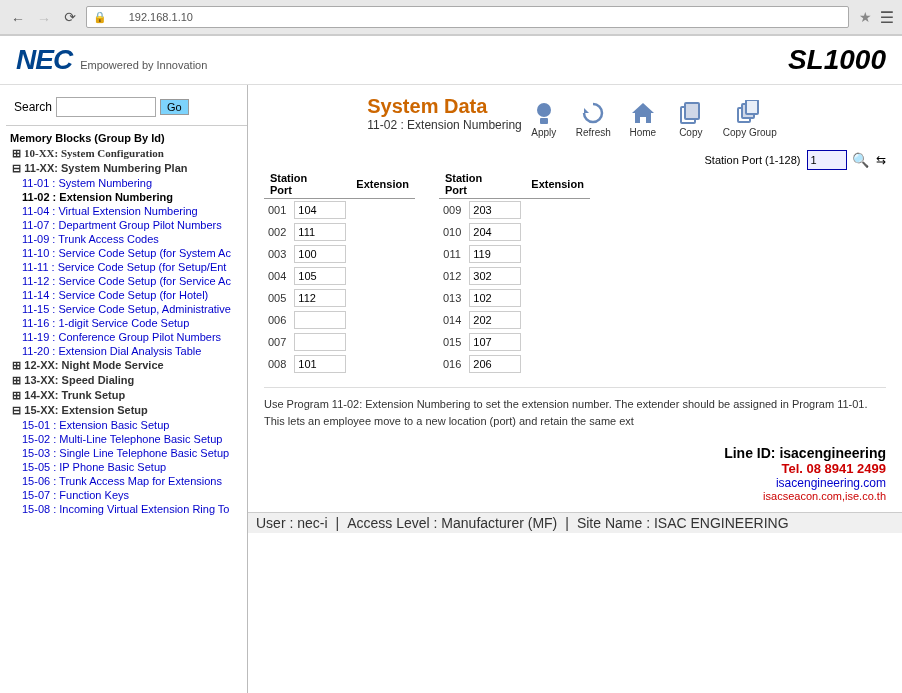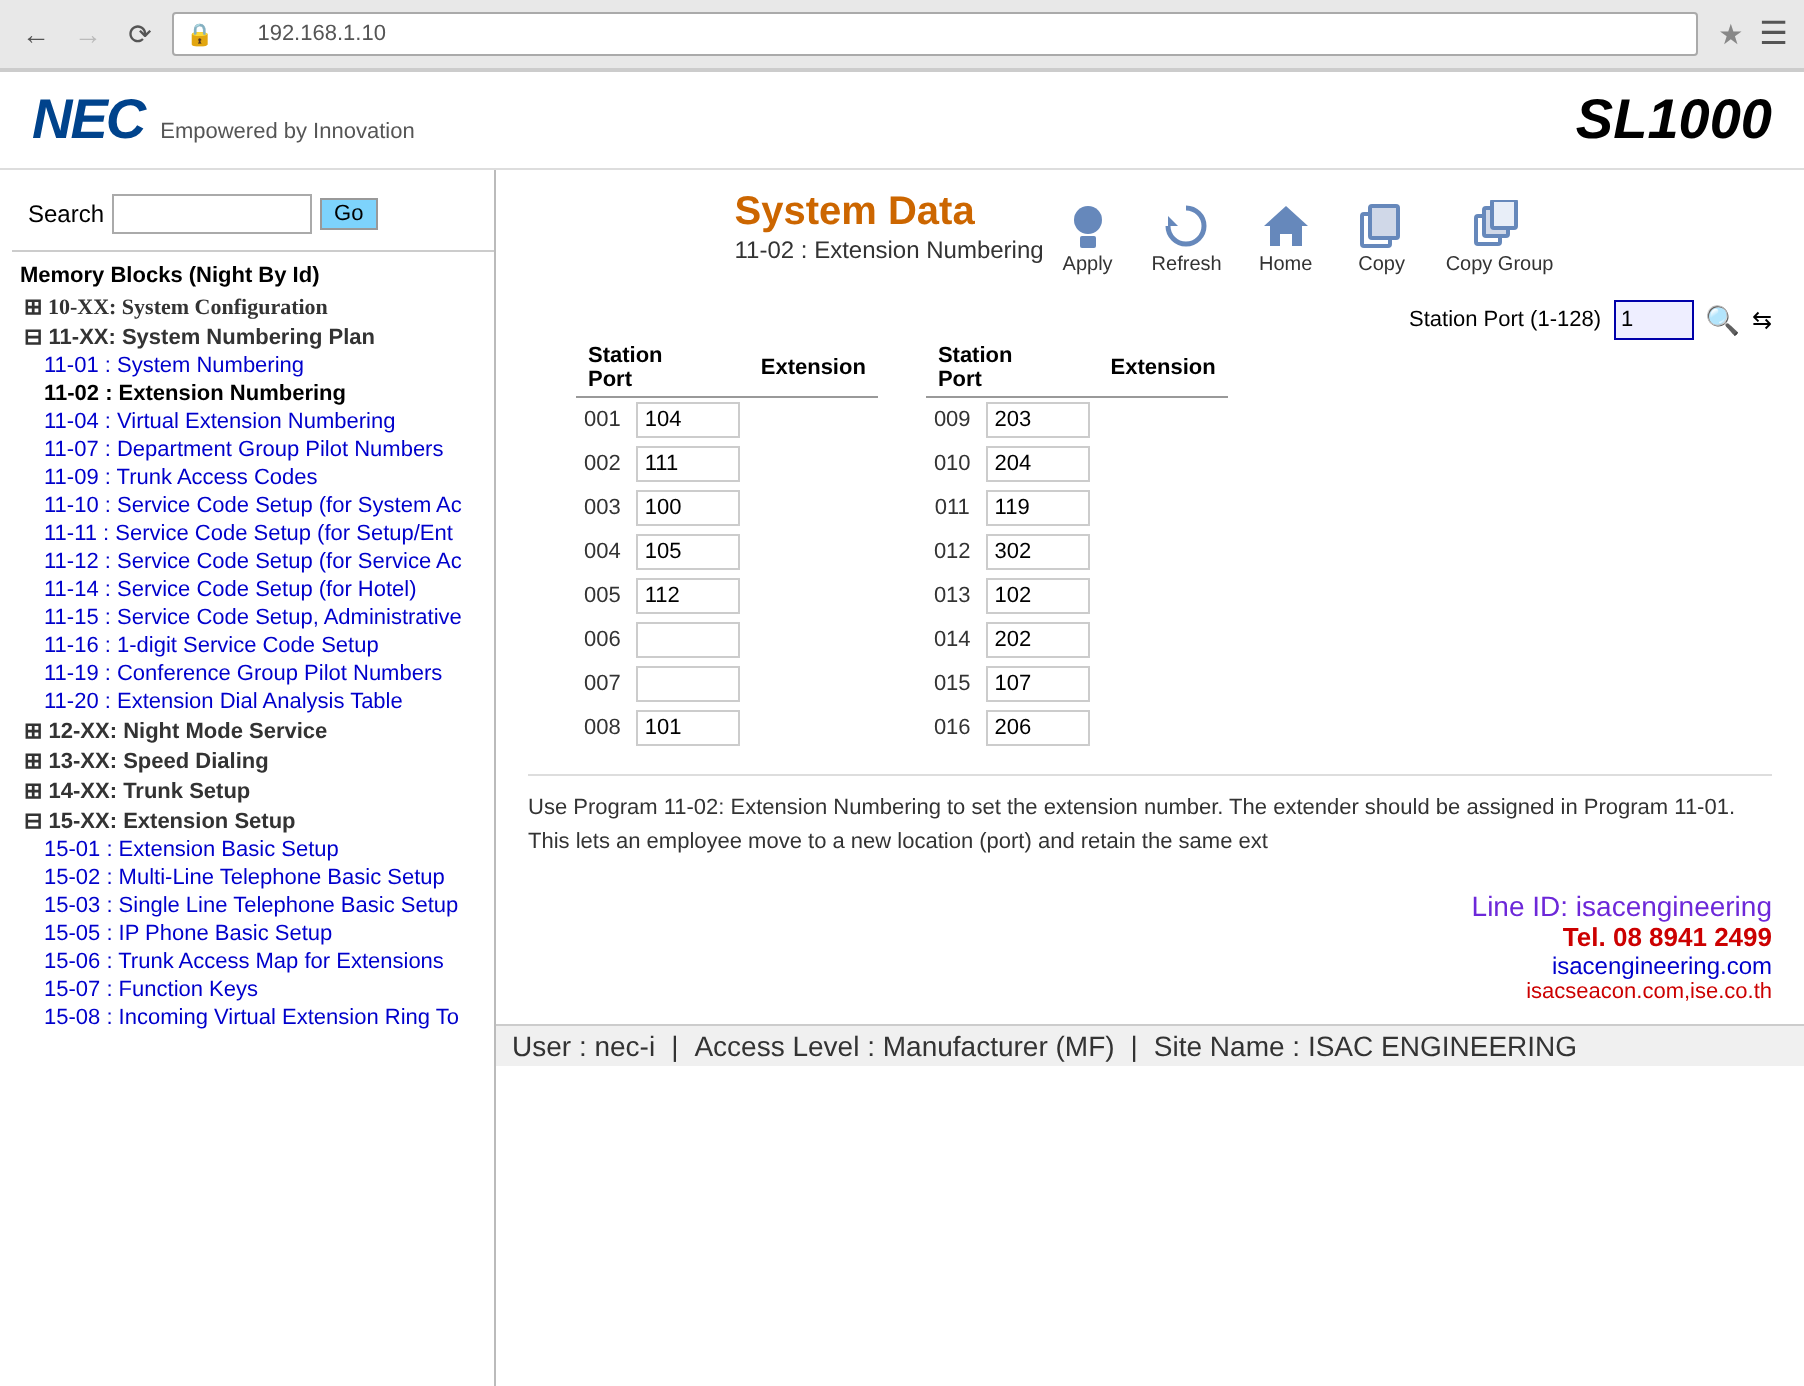--- a/index.html
+++ b/index.html
@@ -31,21 +31,21 @@
     .toolbar-icon { display: flex; flex-direction: column; align-items: center; cursor: pointer; padding: 4px 6px; font-size: 10px; color: #333; text-align: center; min-width: 44px; }
     .icon-img { width: 28px; height: 28px; display: flex; align-items: center; justify-content: center; font-size: 20px; }
 
     
     .filter-row { display: flex; justify-content: flex-end; align-items: center; gap: 6px; }
     .filter-label { font-size: 11px; }
     .filter-input { width: 40px; height: 20px; border: 1px solid #00a; font-size: 11px; padding: 0 3px; background: #eef; }
     .filter-icon { font-size: 14px; cursor: pointer; }
 
     
-    .data-table-wrapper { display: flex; gap: 24px; margin-left: 24px; }
+    .data-table-wrapper { display: flex; gap: 24px; }
     .data-table { border-collapse: collapse; }
     .data-table th { font-size: 11px; font-weight: bold; text-align: left; padding: 2px 6px; border-bottom: 1px solid #999; }
     .data-table td { font-size: 11px; padding: 2px 4px; }
     .data-table td.port-num { color: #333; text-align: center; padding-right: 4px; }
     .ext-input { width: 52px; height: 18px; border: 1px solid #ccc; font-size: 11px; padding: 0 3px; }
 
     
     .description { font-size: 11px; color: #333; margin-top: 12px; line-height: 1.5; border-top: 1px solid #ddd; padding-top: 8px; }
 
     
@@ -97,21 +97,21 @@
       <div class="sidebar-content">
 
         <div class="search-bar">
           <span class="search-label">Search</span>
           <input class="search-input" type="text" style="">
           <button class="go-btn">Go</button>
         </div>
 
         <hr class="divider">
 
-        <div class="memory-blocks-label">Memory Blocks (Night By Id)</div>
+        <div class="memory-blocks-label">Memory Blocks (Group By Id)</div>
 
         <div class="sidebar-item" style="padding-left:6px; color:#333; font-weight:bold;font-family:Liberation Serif, serif;">
           <span>⊞ </span><span>10-XX: System Configuration</span>
         </div>
 
         <div class="sidebar-item" style="padding-left:6px; color:#333; font-weight:bold;">
           <span>⊟ </span><span>11-XX: System Numbering Plan</span>
         </div>
         <div class="sidebar-item">11-01 : System Numbering</div>
         <div class="sidebar-item" style="color:#000;font-weight:bold;">11-02 : Extension Numbering</div>
@@ -299,21 +299,21 @@
       <td class="port-num">016</td>
       <td><input class="ext-input" type="text" value="206" style=""></td>
     </tr>
               </tbody>
           </table>
         </div>
 
         <div class="description">Use Program 11-02: Extension Numbering to set the extension number. The extender should be assigned in Program 11-01. This lets an employee move to a new location (port) and retain the same ext</div>
 
         <div style="margin-top:16px; text-align:right;">
-          <div style="color:#6d28d9;font-size:14px;font-weight:normal;">Line ID: isacengineering</div>
+          <div style="color:#000000;font-size:14px;font-weight:bold;">Line ID: isacengineering</div>
           <div style="color:#cc0000;font-size:13px;font-weight:bold;">Tel. 08 8941 2499</div>
           <div style="color:#0000cc;font-size:12px;">isacengineering.com</div>
           <div style="color:#cc0000;font-size:11px;">isacseacon.com,ise.co.th</div>
         </div>
       </div>
 
       <div class="status-bar">
         <span>User : nec-i</span>
         <span>|</span>
         <span>Access Level : Manufacturer (MF)</span>

